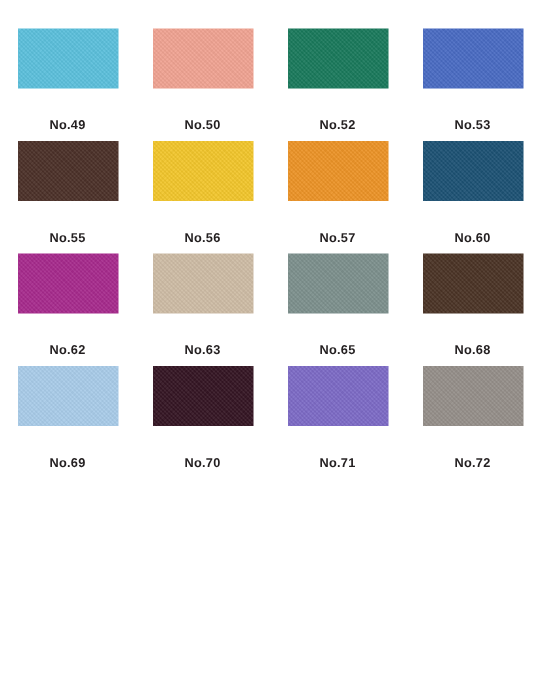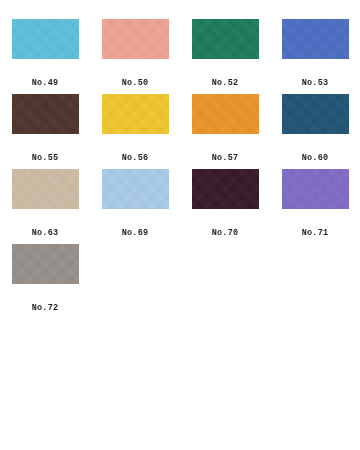--- a/index.html
+++ b/index.html
@@ -77,21 +77,20 @@
 
   .swatch-label {
     margin-top: 20px;
     font-size: 8.5px;
     font-weight: bold;
     letter-spacing: 0.2px;
     color: #231f20;
     line-height: 1;
     text-align: center;
     white-space: nowrap;
-    font-family: Liberation Mono, monospace;
   }
 </style>
 </head>
 <body>
 
 <div id="swatch-sheet">
   <div class="swatch-grid">
       <div class="swatch-cell">
         <div class="swatch-chip" style="background-color: rgb(92, 192, 220);"></div>
         <div class="swatch-label">No.49</div>
@@ -118,22 +117,34 @@
       </div>
       <div class="swatch-cell">
         <div class="swatch-chip" style="background-color: rgb(236, 147, 39);"></div>
         <div class="swatch-label">No.57</div>
       </div>
       <div class="swatch-cell">
         <div class="swatch-chip" style="background-color: rgb(29, 82, 116);"></div>
         <div class="swatch-label">No.60</div>
       </div>
       <div class="swatch-cell">
+        <div class="swatch-chip" style="background-color: rgb(167, 43, 141);"></div>
+        <div class="swatch-label">No.62</div>
+      </div>
+      <div class="swatch-cell">
         <div class="swatch-chip" style="background-color: rgb(206, 188, 165);"></div>
         <div class="swatch-label">No.63</div>
+      </div>
+      <div class="swatch-cell">
+        <div class="swatch-chip" style="background-color: rgb(125, 144, 141);"></div>
+        <div class="swatch-label">No.65</div>
+      </div>
+      <div class="swatch-cell">
+        <div class="swatch-chip" style="background-color: rgb(75, 52, 38);"></div>
+        <div class="swatch-label">No.68</div>
       </div>
       <div class="swatch-cell">
         <div class="swatch-chip" style="background-color: rgb(169, 204, 233);"></div>
         <div class="swatch-label">No.69</div>
       </div>
       <div class="swatch-cell">
         <div class="swatch-chip" style="background-color: rgb(53, 22, 36);"></div>
         <div class="swatch-label">No.70</div>
       </div>
       <div class="swatch-cell">

